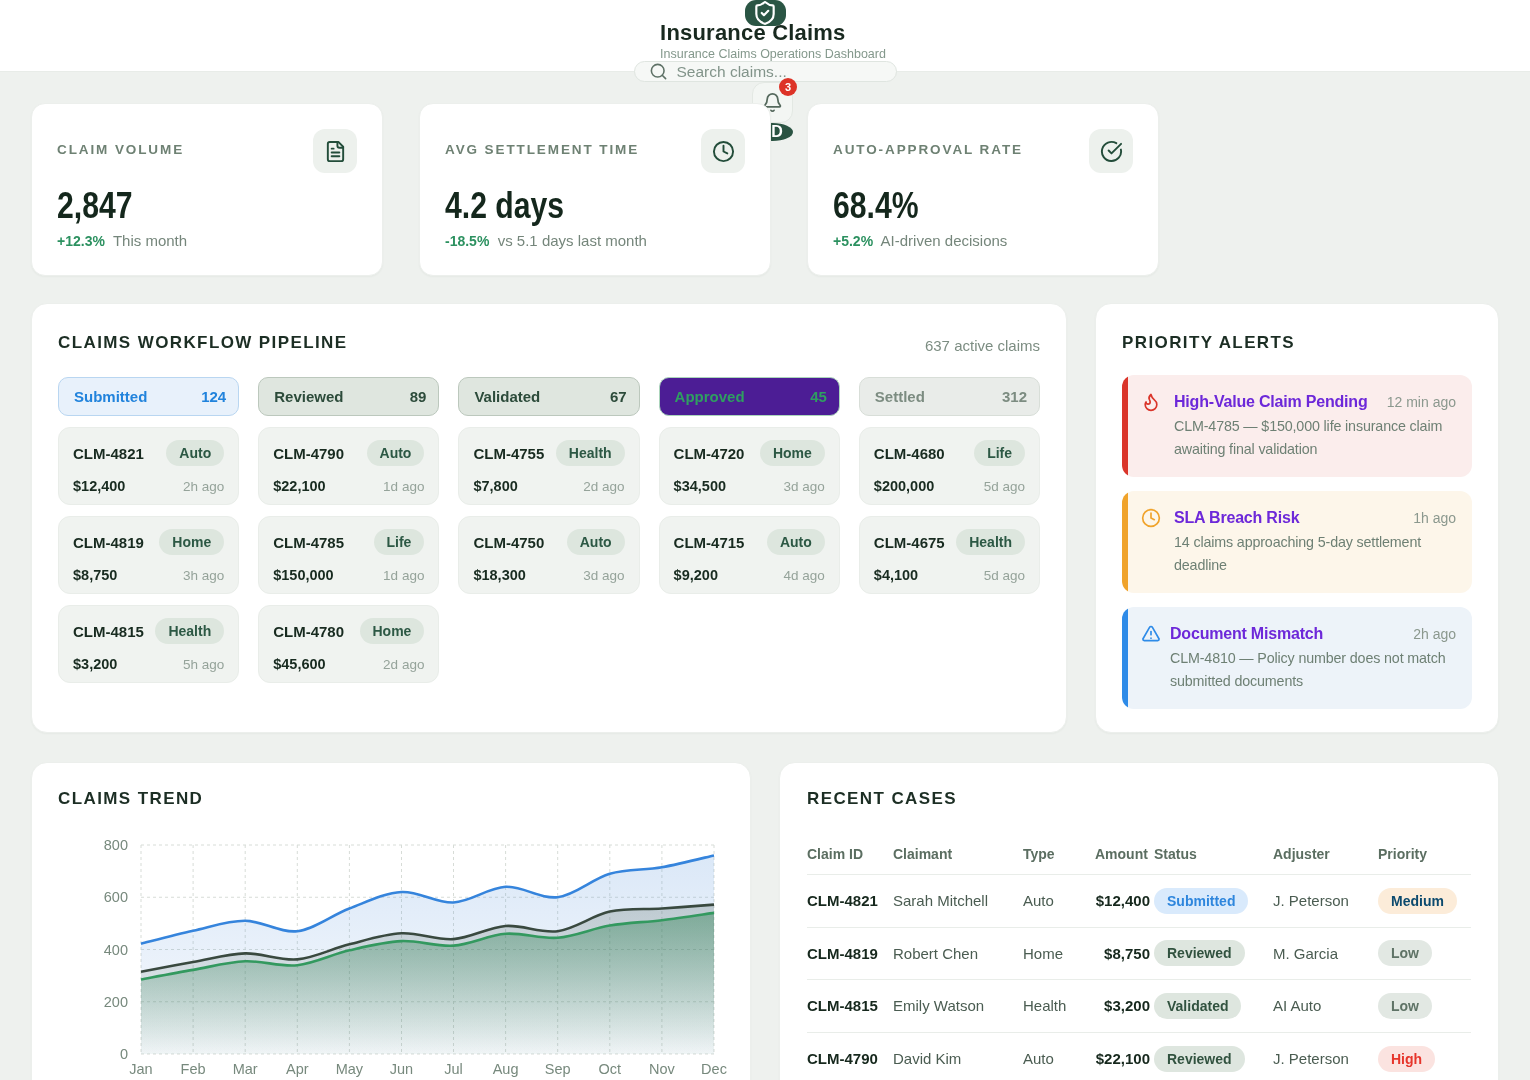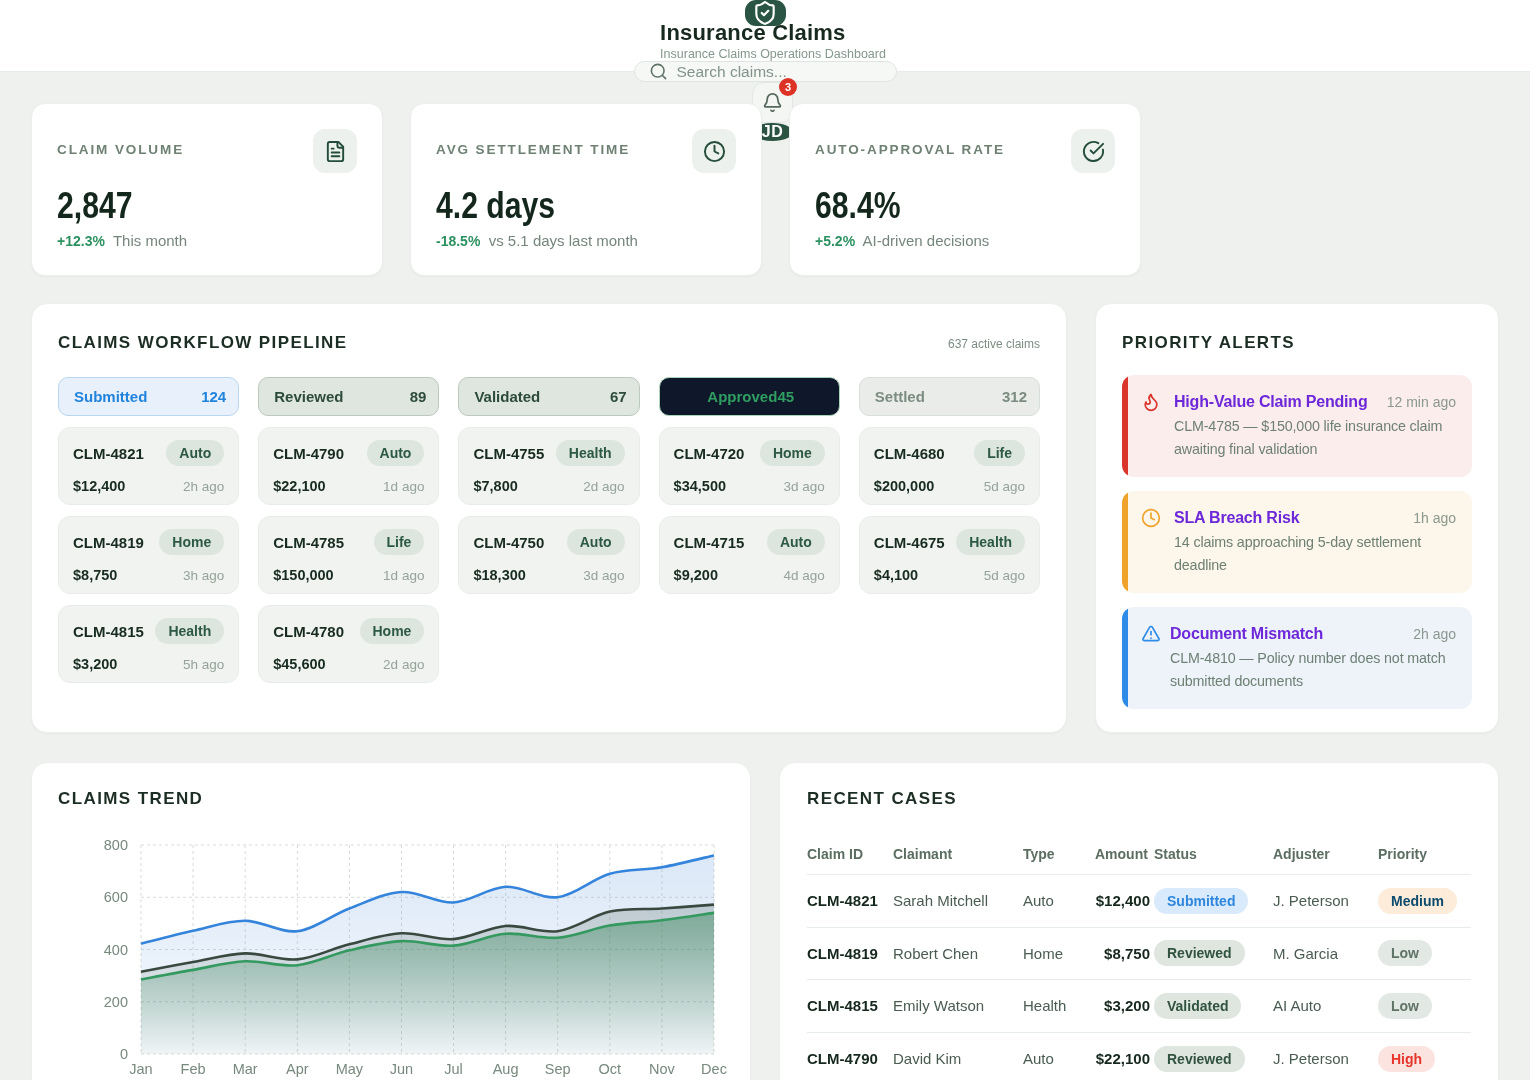--- a/index.html
+++ b/index.html
@@ -11,40 +11,40 @@
 .htitle { font-size:22px; font-weight:bold; color:#18291f; letter-spacing:0.2px; line-height:24px; }
 .hsub { font-size:12.5px; color:#84988c; margin-top:2px; }
 .hspacer { flex:1; }
 .search { width:263px; height:38px; border-radius:19px; background:#f6f8f6; border:1px solid #dfe5e0; display:flex; align-items:center; padding:0 14px; }
 .search span { font-size:15.5px; color:#82948a; margin-left:9px; }
 .bellwrap { position:relative; margin-left:15px; }
 .bell { width:41px; height:41px; border-radius:12px; background:#f3f6f3; border:1px solid #e3e8e3; display:flex; align-items:center; justify-content:center; }
 .badge { position:absolute; top:-4px; right:-4px; width:18px; height:18px; border-radius:50%; background:#dd3327; color:#fff; font-size:11px; font-weight:bold; display:flex; align-items:center; justify-content:center; }
 .avatar { width:41px; height:41px; border-radius:50%; background:#2a5342; color:#fff; font-size:16px; font-weight:bold; display:flex; align-items:center; justify-content:center; margin-left:15px; letter-spacing:0.5px; }
 .main { position:absolute; top:72px; left:0; width:1530px; padding:31px; }
-.statrow { display:flex; gap:27px; }
+.statrow { display:flex; gap:36px; }
 .stat { width:352px; height:173px; background:#fff; border-radius:14px; border:1px solid #ecefec; padding:25px; position:relative; box-shadow:0 1px 2px rgba(23,40,30,0.04); }
 .slabel { font-size:13.5px; font-weight:bold; letter-spacing:1.9px; color:#6e8173; margin-top:13px; }
 .schip { position:absolute; top:25px; right:25px; width:44px; height:44px; border-radius:12px; background:#edf1ed; display:flex; align-items:center; justify-content:center; }
 .snum { font-size:37px; font-weight:bold; color:#14271c; margin-top:28px; transform:scaleX(0.815); transform-origin:left center; white-space:nowrap; }
 .ssub { font-size:15px; color:#75867b; margin-top:5px; }
 .ssub b { font-size:14px; }
 .up { color:#2c9160; }
 .warn { color:#ee9016; }
 .row2 { display:flex; gap:28px; margin-top:27px; }
 .card { background:#fff; border-radius:16px; border:1px solid #ecefec; box-shadow:0 1px 2px rgba(23,40,30,0.04); }
 .pipeline { width:1036px; height:430px; padding:26px; position:relative; }
 .ctitle { font-size:17px; font-weight:bold; letter-spacing:1.4px; color:#1c2e24; padding-top:3px; }
-.active { position:absolute; top:33px; right:26px; font-size:12px; color:#7c8d82; font-weight:normal; letter-spacing:0; }
+.active { position:absolute; top:33px; right:26px; font-size:15px; color:#7c8d82; font-weight:normal; letter-spacing:0; }
 .cols { display:flex; gap:19px; margin-top:24px; }
 .col { width:182.2px; }
 .stagepill { height:39px; border-radius:10px; display:flex; align-items:center; justify-content:space-between; padding:0 12px 0 15px; font-size:15px; font-weight:bold; }
 .st-sub { background:#e8f1fb; border:1px solid #b9d6f1; color:#2183dc; }
 .st-rev { background:#dfe6df; border:1px solid #bcc8bd; color:#2c4b3a; }
-.st-app { background:#0f172a; border:1px solid #abd5bb; color:#2f9e61;justify-content:center; }
+.st-app { background:#4c1d95; border:1px solid #abd5bb; color:#2f9e61; }
 .st-set { background:#e9ece9; border:1px solid #d8ded8; color:#7c8c81; }
 .ccard { background:#f0f3f0; border:1px solid #e9ede9; border-radius:12px; margin-top:11px; padding:12px 14px; height:78px; }
 .col .ccard:first-of-type { margin-top:13px; }
 .crow { display:flex; align-items:center; justify-content:space-between; }
 .cid { font-size:15px; font-weight:bold; color:#182b20; }
 .ctype { background:#dde6de; color:#2c5844; font-size:14px; font-weight:bold; border-radius:20px; padding:5px 13px; }
 .camt { font-size:14.5px; font-weight:bold; color:#182b20; }
 .cago { font-size:13.5px; color:#95a39a; }
 .crow2 { margin-top:12px; }
 .priority { width:404px; height:430px; padding:26px; }

